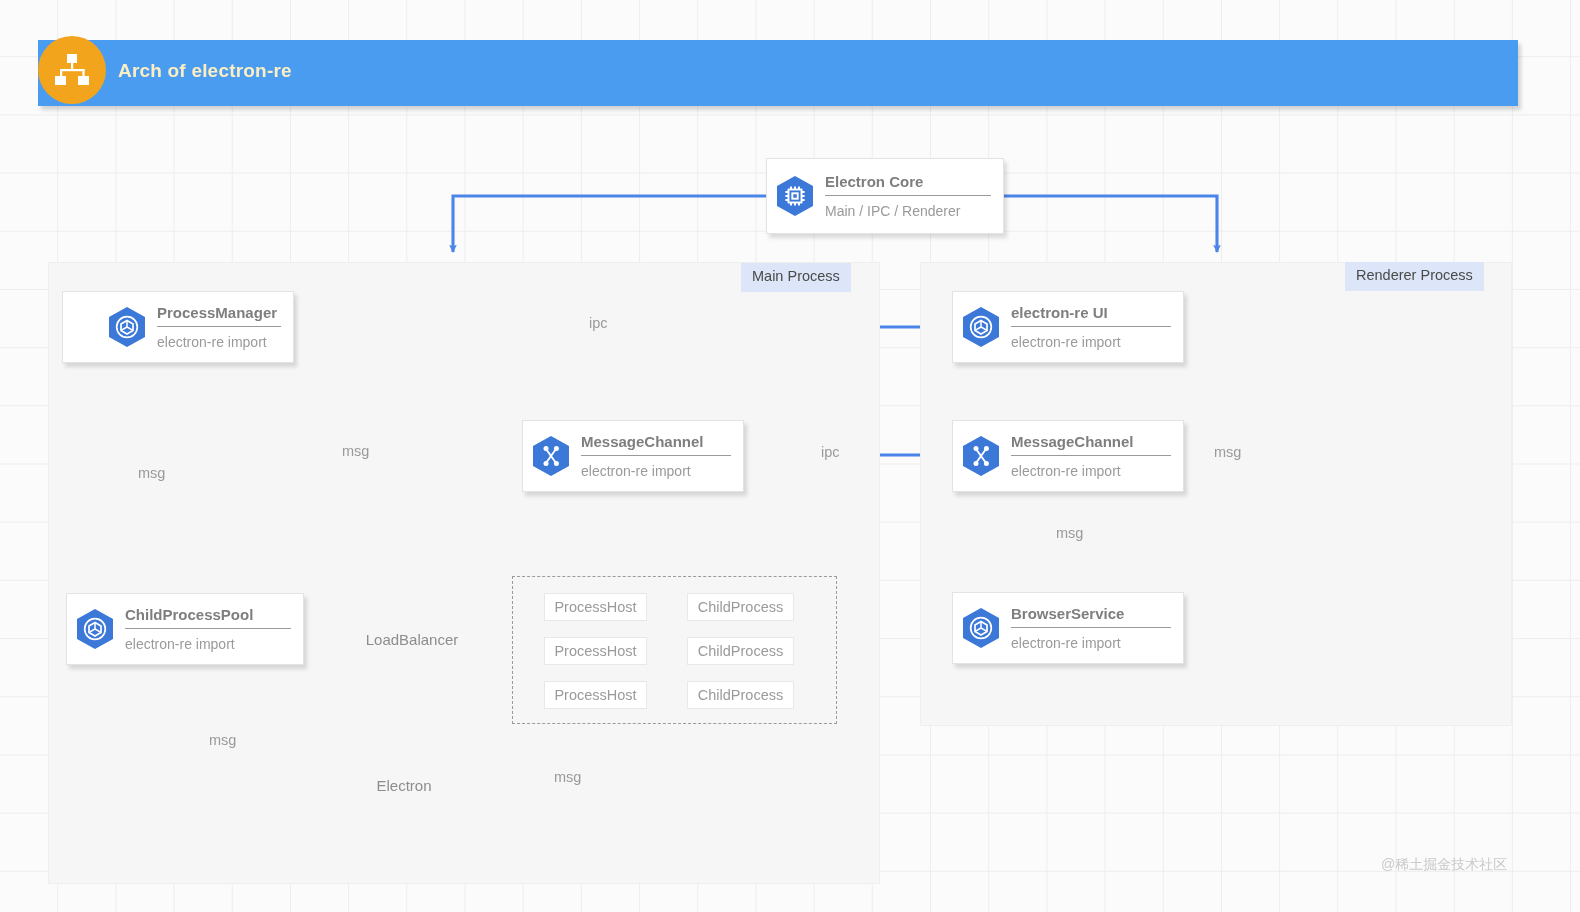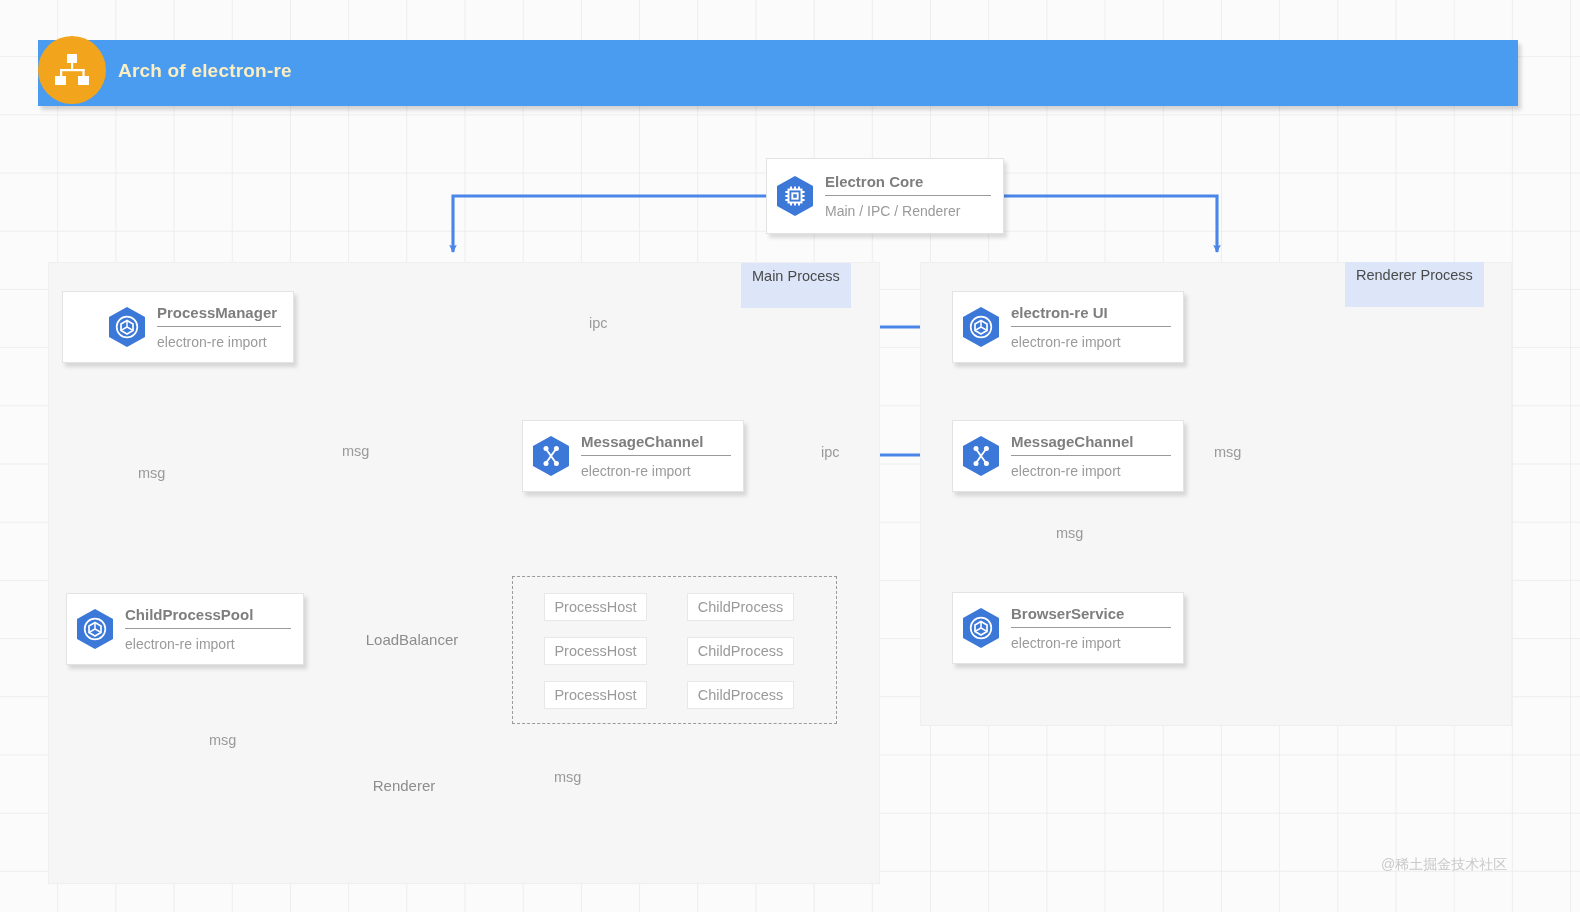--- a/index.html
+++ b/index.html
@@ -56,21 +56,21 @@
     background: #f6f6f6;
     border: 1px solid #efefef;
   }
   #panel-main  { left: 48px;  top: 262px; width: 830px; height: 620px; }
   #panel-rend  { left: 920px; top: 262px; width: 590px; height: 462px; }
   .panel-label {
     position: absolute;
     background: #dce6f8;
     color: #4a4a4a;
     font-size: 14.5px;
-    padding: 5px 11px 24px 11px;
+    padding: 5px 11px 8px 11px;
     white-space: nowrap;
   }
   #label-main { left: 741px; top: 263px; }
   #label-rend { left: 1345px; top: 262px; }
 
   
   .card {
     position: absolute;
     background: #ffffff;
     border: 1px solid #e3e3e3;
@@ -411,21 +411,21 @@
       <div class="pill pill-left">ProcessHost</div>
       <div class="pill pill-right">ChildProcess</div>
     </div>
     <div class="host-row" style="top:104px">
       <div class="pill pill-left">ProcessHost</div>
       <div class="pill pill-right">ChildProcess</div>
     </div>
   </div>
 
   <div id="circle-lb" class="circle-node">LoadBalancer</div>
-  <div id="circle-lc" class="circle-node">Renderer</div>
+  <div id="circle-lc" class="circle-node">Electron</div>
 
   <div id="lbl-ipc-top" class="edge-label on-panel">ipc</div>
   <div id="lbl-ipc-mid" class="edge-label on-panel">ipc</div>
   <div id="lbl-msg-pm" class="edge-label on-panel">msg</div>
   <div id="lbl-msg-left" class="edge-label on-panel">msg</div>
   <div id="lbl-msg-pool" class="edge-label on-panel">msg</div>
   <div id="lbl-msg-lc" class="edge-label on-panel">msg</div>
   <div id="lbl-msg-rend" class="edge-label on-panel">msg</div>
   <div id="lbl-msg-bs" class="edge-label on-panel">msg</div>
 

